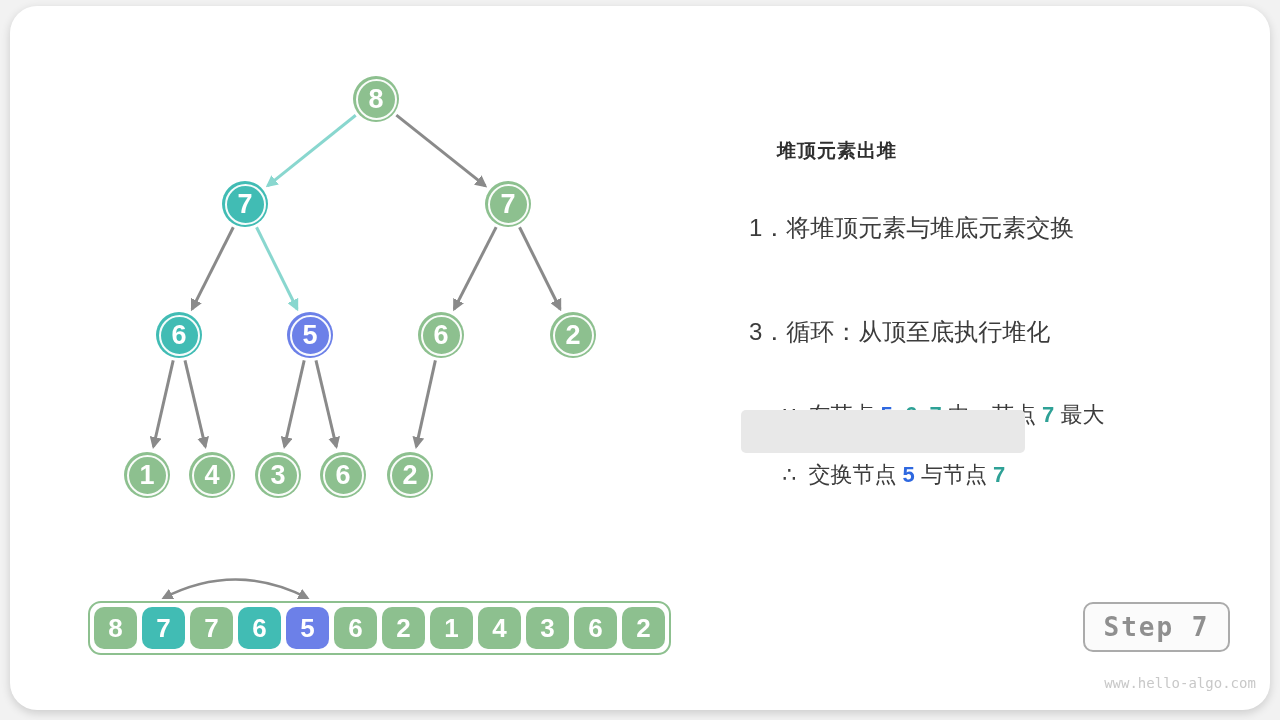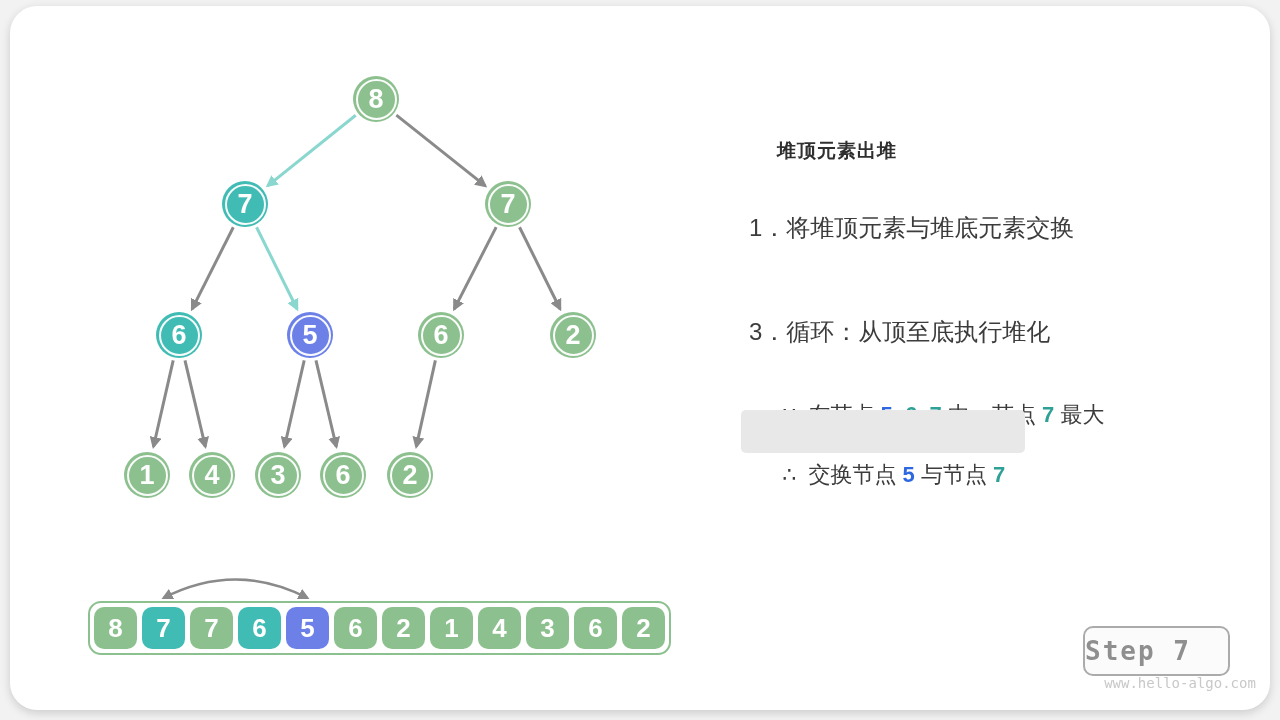--- a/index.html
+++ b/index.html
@@ -43,23 +43,23 @@
   .step-line{position:absolute;left:741px;font-size:24px;color:var(--text-dark);line-height:30px;margin-left:8px;}
   .rich-line{position:absolute;font-size:22px;color:var(--text-dark);white-space:pre;}
   .rich-line .marker{margin-right:12px;}
   .because{left:758px;top:373px;line-height:28px;}
   .therefore{left:741px;top:410px;height:43px;line-height:43px;padding:0 20px 17px 17px;
     background:var(--highlight-bg);border-radius:5px;}
   .num-blue{color:var(--num-blue);font-weight:bold;}
   .num-teal{color:var(--num-teal);font-weight:bold;}
 
   
-  .step-box{position:absolute;left:1083px;top:626px;width:147px;height:50px;
+  .step-box{position:absolute;left:1083px;top:602px;width:147px;height:50px;
     border:2px solid var(--step-border);border-radius:10px;background:var(--step-bg);
-    display:flex;align-items:center;justify-content:flex-start;
+    display:flex;align-items:center;justify-content:center;
     font-family:"DejaVu Sans Mono","Liberation Mono",monospace;
     font-weight:bold;font-size:26px;color:var(--step-text);letter-spacing:2px;}
   .watermark{position:absolute;left:1098px;top:675px;width:164px;text-align:center;
     font-family:"DejaVu Sans Mono","Liberation Mono",monospace;
     font-size:14px;color:var(--watermark);}
 </style>
 </head>
 <body>
 
 <div class="stage">

